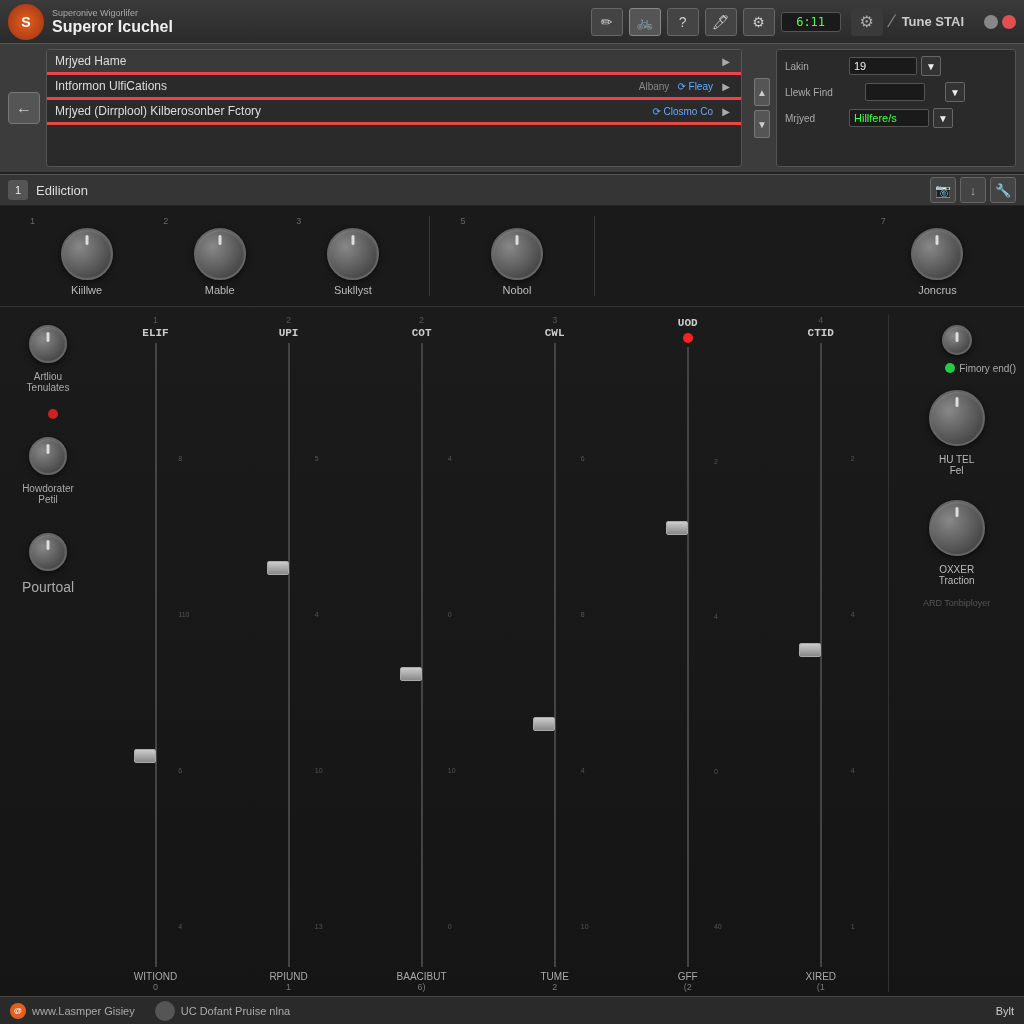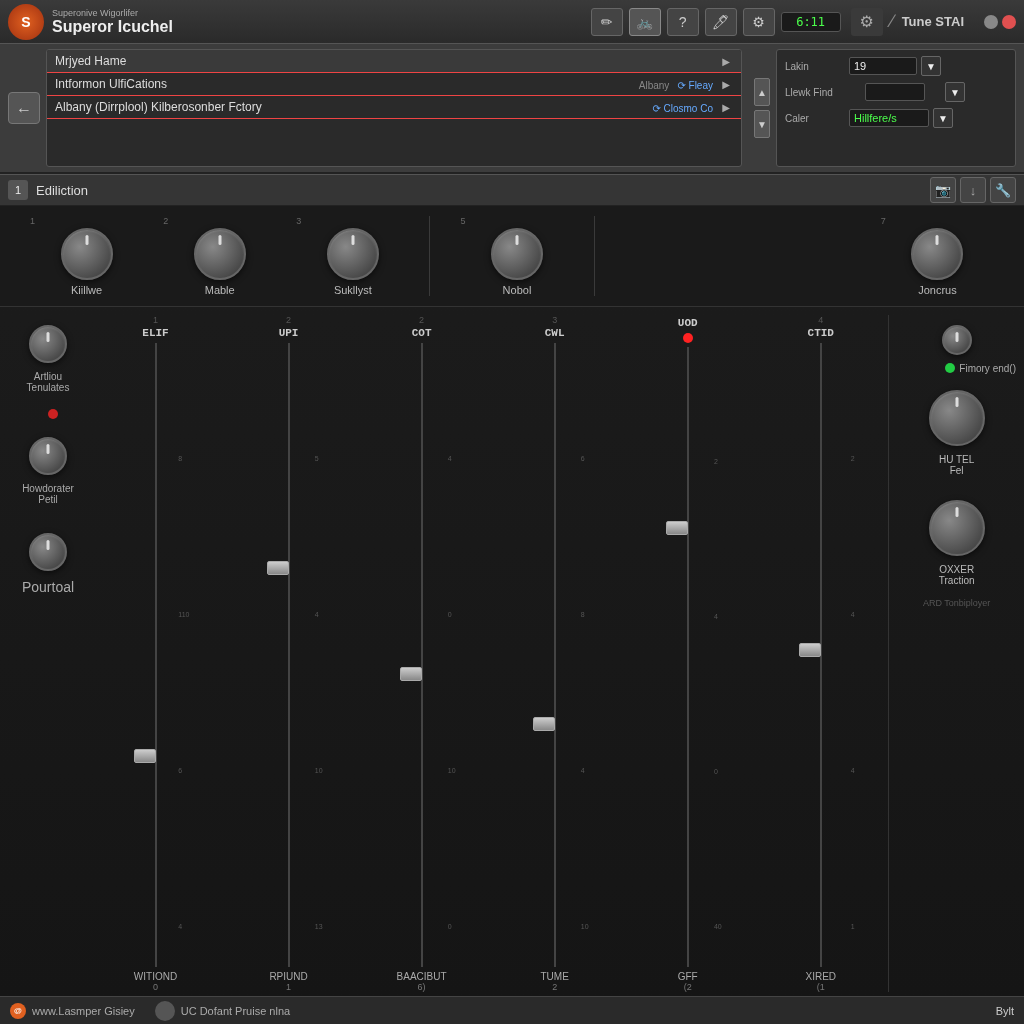--- a/index.html
+++ b/index.html
@@ -106,23 +106,23 @@
     .preset-list {
       flex: 1;
       background: #2a2a2a;
       border: 1px solid #555;
       border-radius: 3px;
       height: 118px;
       overflow: hidden;
     }
     .preset-item {
       display: flex;
-      align-items: flex-end;
+      align-items: center;
       padding: 4px 8px;
-      border-bottom: 1px solid #ef4444;
+      border-bottom: 3px solid #ef4444;
       cursor: pointer;
     }
     .preset-item.active { background: #3a3a3a; }
     .preset-item-name { flex: 1; font-size: 12px; color: #ddd; }
     .preset-item-info { font-size: 10px; color: #888; margin-right: 8px; }
     .preset-item-meta { font-size: 10px; color: #6af; }
     .preset-play {
       width: 14px; height: 14px;
       display: flex; align-items: center; justify-content: center;
       color: #aaa; font-size: 10px; margin-left: 6px;
@@ -377,21 +377,21 @@
         <span class="preset-item-name">Mrjyed Hame</span>
         <span class="preset-play">▶</span>
       </div>
       <div class="preset-item">
         <span class="preset-item-name">Intformon UlfiCations</span>
         <span class="preset-item-info">Albany</span>
         <span class="preset-item-meta">⟳ Fleay</span>
         <span class="preset-play">▶</span>
       </div>
       <div class="preset-item">
-        <span class="preset-item-name">Albany (Dirrplool) Kilberosonber Fctory</span>
+        <span class="preset-item-name">Mrjyed (Dirrplool) Kilberosonber Fctory</span>
         <span class="preset-item-meta">⟳ Closmo Co</span>
         <span class="preset-play">▶</span>
       </div>
     </div>
     <div class="preset-side">
       <div class="preset-scroll-btn">▲</div>
       <div class="preset-scroll-btn">▼</div>
     </div>
 
     <div style="background:#2a2a2a; border:1px solid #555; border-radius:3px; padding:6px 8px; min-width:240px; height:118px; display:flex; flex-direction:column; gap:6px;">
@@ -399,21 +399,21 @@
         <span style="font-size:10px;color:#aaa;min-width:60px;">Lakin</span>
         <input class="pfield-input" value="19" style="width: 68px;">
         <div class="pfield-dropdown">▼</div>
       </div>
       <div style="display:flex; align-items:center; gap:20px;">
         <span style="font-size:10px;color:#aaa;min-width:60px;">Llewk Find</span>
         <input class="pfield-input" value="" style="width: 60px;">
         <div class="pfield-dropdown">▼</div>
       </div>
       <div style="display:flex; align-items:center; gap:4px;">
-        <span style="font-size:10px;color:#aaa;min-width:60px;">Caler</span>
+        <span style="font-size:10px;color:#aaa;min-width:60px;">Mrjyed</span>
         <input class="pfield-input" value="Hillfere/s" style="width: 80px; color: rgb(76, 255, 76);">
         <div class="pfield-dropdown">▼</div>
       </div>
     </div>
   </div>
 
   <div class="section-header">
     <div class="section-num">1</div>
     <div class="section-title">Ediliction</div>
     <div class="section-icons">

